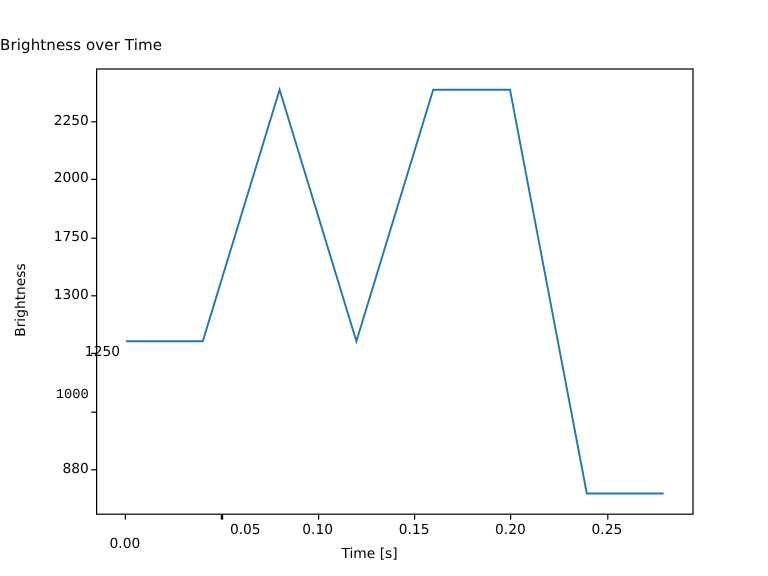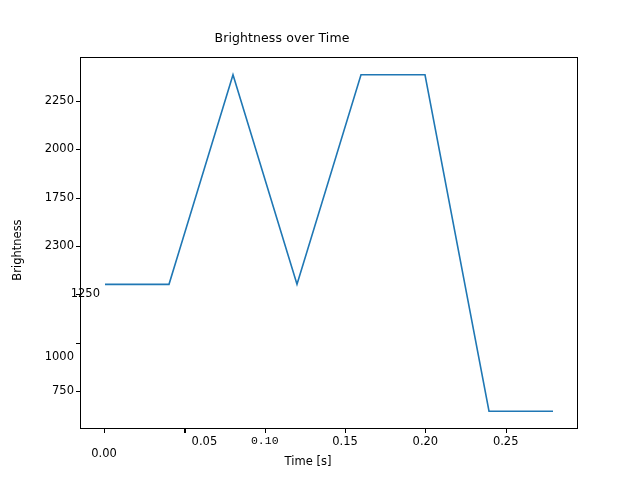--- a/index.html
+++ b/index.html
@@ -17,21 +17,20 @@
     position: relative;
     width: 640px;
     height: 480px;
     background: #ffffff;
   }
   #chart-title {
     position: absolute;
     left: 0;
     top: 30px;
     width: 564px;
-    text-align: center;
     font-size: 12.5px;
     color: #000000;
     letter-spacing: 0.1px;
   }
   
   #axes {
     position: absolute;
     left: 80px;
     top: 57px;
     width: 498px;
@@ -107,41 +106,41 @@
 
   <div id="chart-title">Brightness over Time</div>
 
   <div id="axes">
     <svg id="plot-svg" viewBox="0 0 498 372" preserveAspectRatio="none">
       <polyline id="data-line" fill="none" stroke="#1f77b4" stroke-width="1.6" stroke-linejoin="miter" stroke-linecap="butt" points="24.10,227.57 88.35,227.57 152.61,16.82 216.87,227.57 281.13,16.82 345.39,16.82 409.65,355.18 473.90,355.18"></polyline>
     </svg>
   </div>
 
   <div id="ytick-container">
-      <div class="ytick-wrap" style="top: 382.911px; padding-right: 9px;">750</div>
+      <div class="ytick-wrap" style="top: 382.911px; padding-right: 9px;">880</div>
       <div class="ytick-mark" style="top: 390.911px;"></div>
-      <div class="ytick-wrap" style="top: 349px; padding-right: 9px;">1000</div>
+      <div class="ytick-wrap" style="top: 323px; padding-right: 9px; font-family: Liberation Mono, monospace;">1000</div>
       <div class="ytick-mark" style="top: 342.574px;"></div>
       <div class="ytick-wrap" style="top: 286.237px; padding-right: 9px; margin-left: 26px;">1250</div>
       <div class="ytick-mark" style="top: 294.237px;"></div>
-      <div class="ytick-wrap" style="top: 237.9px; padding-right: 9px;">2300</div>
+      <div class="ytick-wrap" style="top: 237.9px; padding-right: 9px;">1300</div>
       <div class="ytick-mark" style="top: 245.9px;"></div>
       <div class="ytick-wrap" style="top: 189.563px; padding-right: 9px;">1750</div>
       <div class="ytick-mark" style="top: 197.563px;"></div>
       <div class="ytick-wrap" style="top: 141.227px; padding-right: 9px;">2000</div>
       <div class="ytick-mark" style="top: 149.227px;"></div>
       <div class="ytick-wrap" style="top: 92.8898px; padding-right: 9px;">2250</div>
       <div class="ytick-mark" style="top: 100.89px;"></div>
     </div>
   <div id="xtick-container">
       <div class="xtick-wrap" style="left: 104.097px; margin-top: 12px;">0.00</div>
       <div class="xtick-mark" style="left: 104.097px;"></div>
       <div class="xtick-wrap" style="left: 184.419px; padding-left: 40px;">0.05</div>
       <div class="xtick-mark" style="left: 184.419px;"></div>
-      <div class="xtick-wrap" style="left: 264.742px; font-family: Liberation Mono, monospace;">0.10</div>
+      <div class="xtick-wrap" style="left: 264.742px;">0.10</div>
       <div class="xtick-mark" style="left: 264.742px;"></div>
       <div class="xtick-wrap" style="left: 345.065px;">0.15</div>
       <div class="xtick-mark" style="left: 345.065px;"></div>
       <div class="xtick-wrap" style="left: 425.387px;">0.20</div>
       <div class="xtick-mark" style="left: 425.387px;"></div>
       <div class="xtick-wrap" style="left: 505.71px;">0.25</div>
       <div class="xtick-mark" style="left: 505.71px;"></div>
     </div>
 
   <div id="xlabel">Time [s]</div>

